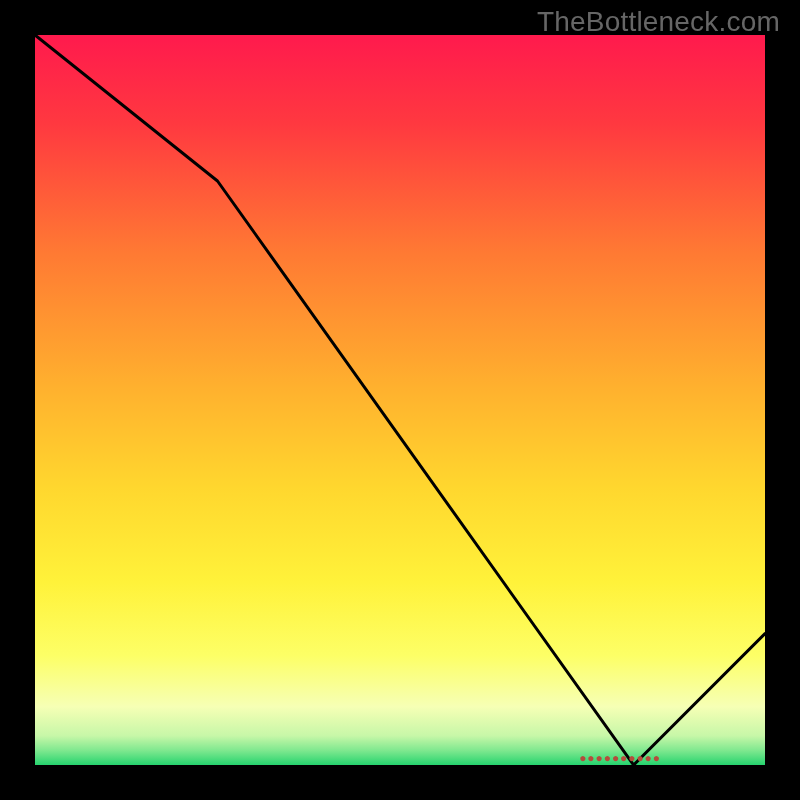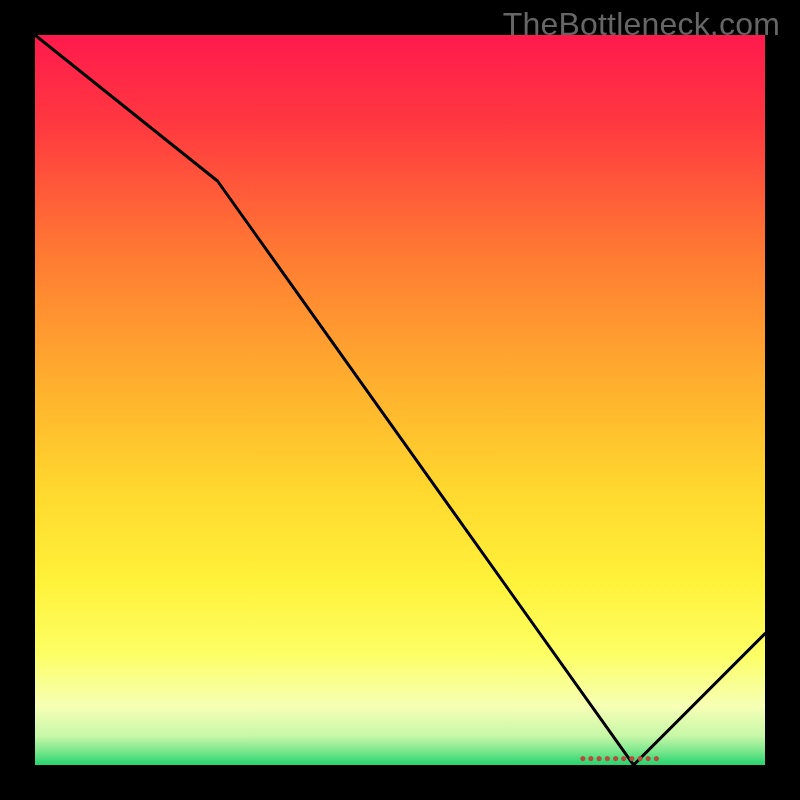--- a/index.html
+++ b/index.html
@@ -17,21 +17,21 @@
     left: 0;
     width: 800px;
     height: 800px;
     background: #000;
   }
   .watermark {
     position: absolute;
     top: 6px;
     right: 20px;
     color: #666;
-    font-size: 32px;
+    font-size: 28px;
     font-weight: 400;
     letter-spacing: 0.2px;
   }
   .plot {
     position: absolute;
     left: 35px;
     top: 35px;
     width: 730px;
     height: 730px;
     overflow: hidden;

